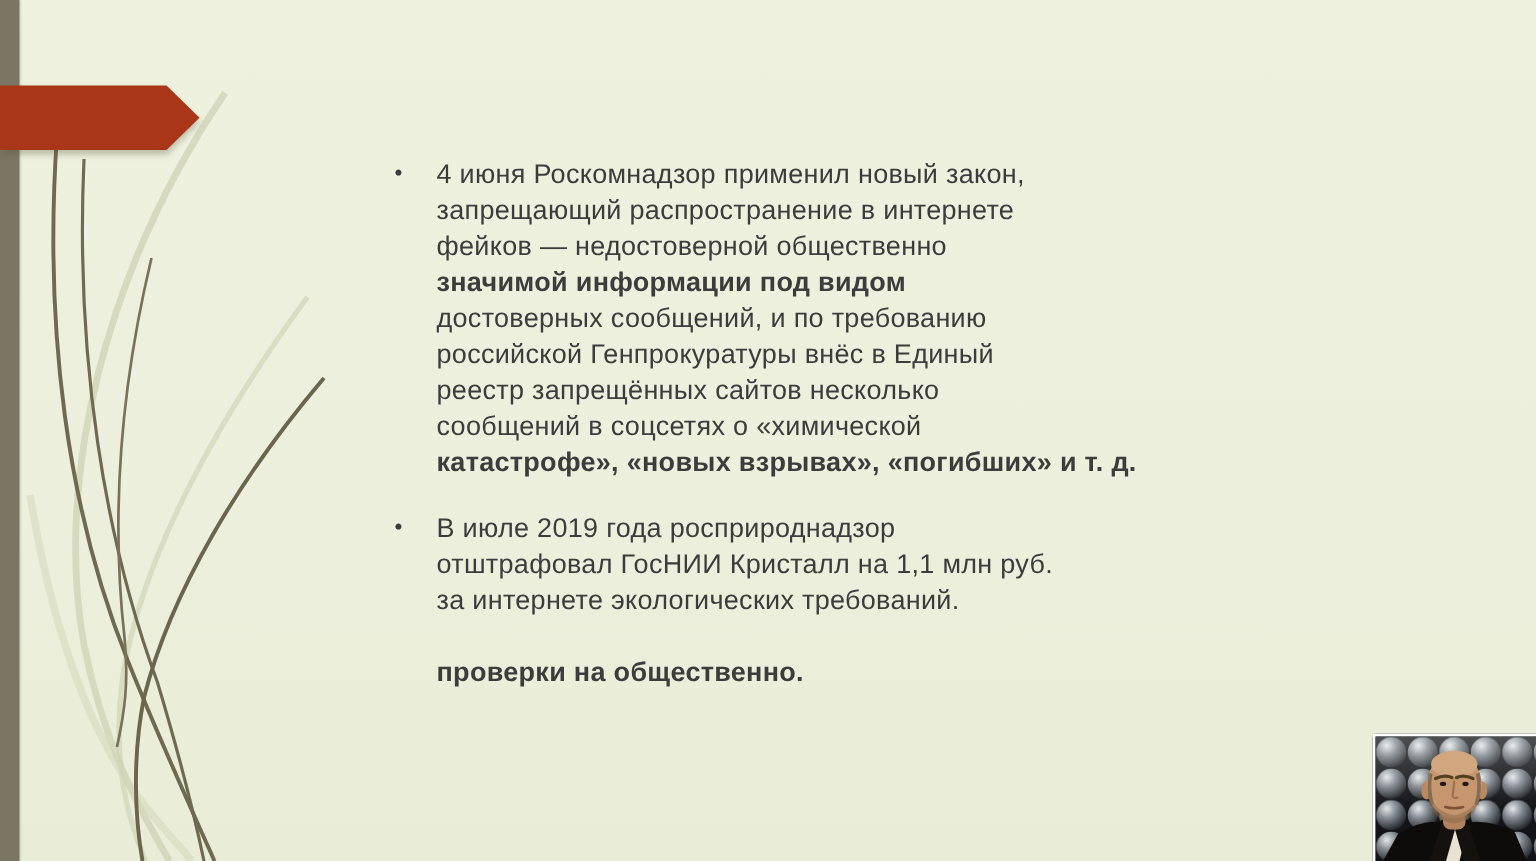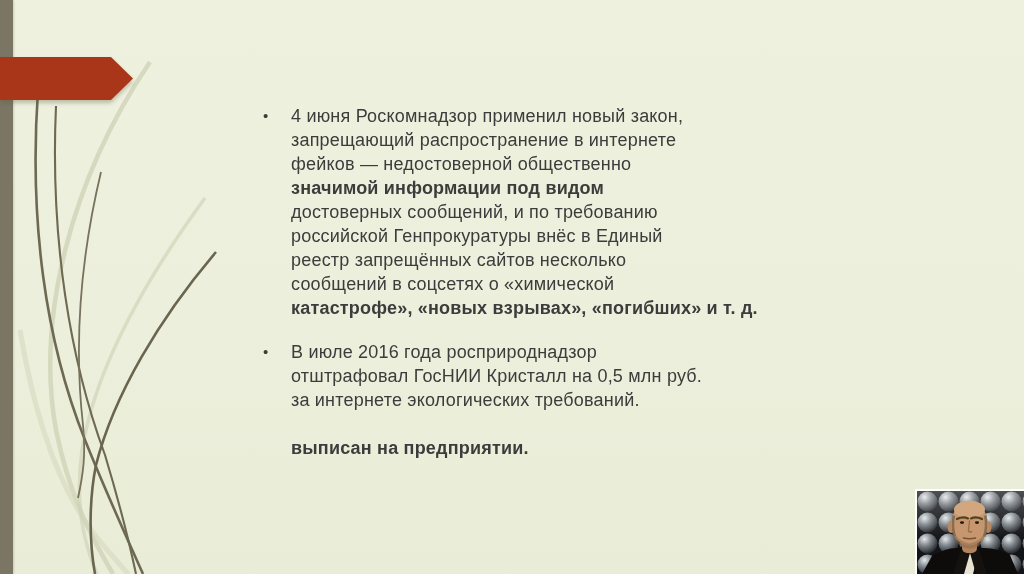--- a/index.html
+++ b/index.html
@@ -114,21 +114,21 @@
   </div>
 
   <div class="content">
     <ul class="bullet-list">
         <li class="bullet-item">
           <span class="marker">•</span>
           <div class="text"><span>4 июня Роскомнадзор применил новый закон,</span><br><span>запрещающий распространение в интернете</span><br><span>фейков — недостоверной общественно</span><br><span class="b">значимой информации под видом</span><br><span>достоверных сообщений, и по требованию</span><br><span>российской Генпрокуратуры внёс в Единый</span><br><span>реестр запрещённых сайтов несколько</span><br><span>сообщений в соцсетях о «химической</span><br><span class="b">катастрофе», «новых взрывах», «погибших» и т. д.</span><br></div>
         </li>
         <li class="bullet-item">
           <span class="marker">•</span>
-          <div class="text"><span>В июле 2016 года росприроднадзор</span><br><span>отштрафовал ГосНИИ Кристалл на 0,5 млн руб.</span><br><span>за интернете экологических требований.</span><br><br><span class="b">выписан на предприятии.</span><br></div>
+          <div class="text"><span>В июле 2019 года росприроднадзор</span><br><span>отштрафовал ГосНИИ Кристалл на 1,1 млн руб.</span><br><span>за интернете экологических требований.</span><br><br><span class="b">проверки на общественно.</span><br></div>
         </li>
       </ul>
   </div>
 
   <div class="photo">
     <svg width="107" height="83" viewBox="0 0 107 83" xmlns="http://www.w3.org/2000/svg">
       <defs>
         <radialGradient id="sph" cx="35%" cy="28%" r="78%">
           <stop offset="0%" stop-color="#e4e8ea"></stop>
           <stop offset="42%" stop-color="#81888e"></stop>

